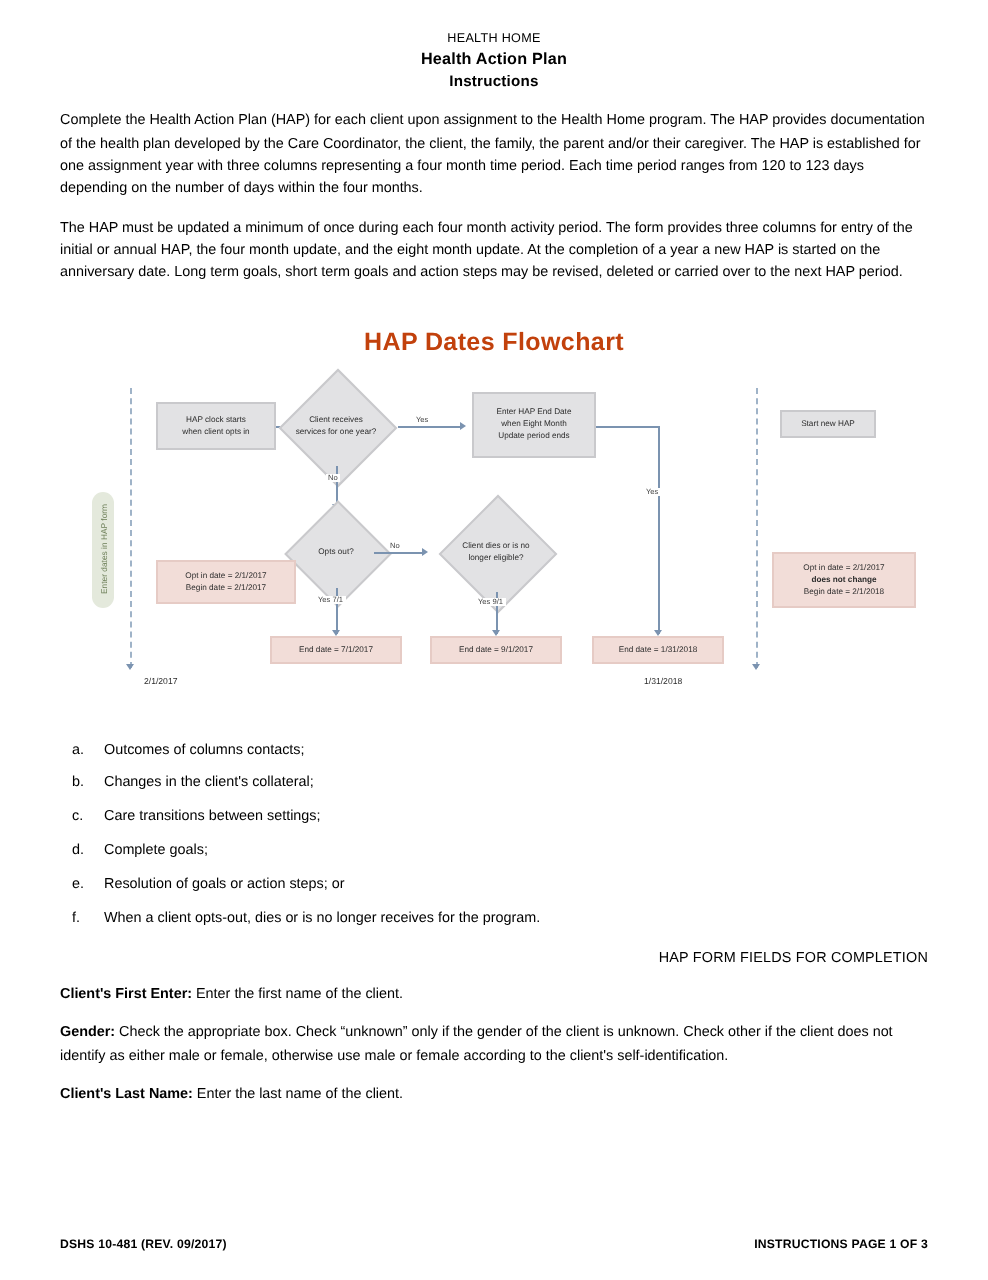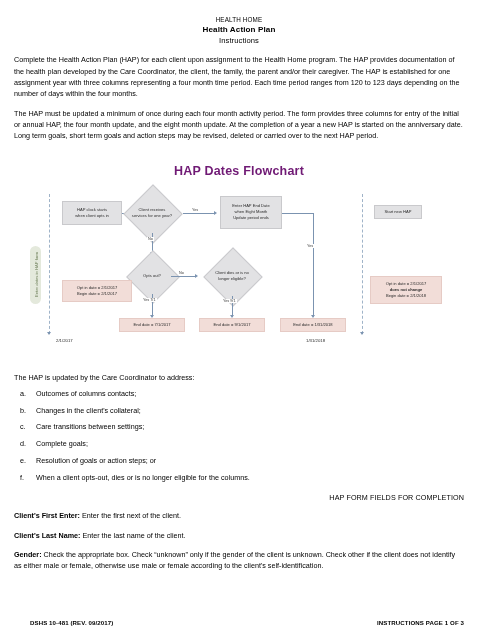--- a/index.html
+++ b/index.html
@@ -16,56 +16,56 @@
     overflow: hidden;
   }
   .page {
     position: relative;
     width: 494px;
     height: 640px;
     padding: 0;
     box-sizing: border-box;
   }
   .content {
-    padding: 16px 30px 0 14px;
+    padding: 16px 30px 0 30px;
   }
   
   .hdr {
     text-align: center;
     line-height: 1.25;
   }
   .hdr-sub {
     font-size: 6.3px;
     letter-spacing: 0.15px;
     margin-bottom: 1px;
   }
   .hdr-title {
     font-size: 8.1px;
     font-weight: bold;
     letter-spacing: 0.1px;
     margin-bottom: 1px;
   }
   .hdr-instr {
     font-size: 7.6px;
-    font-weight: normal;
+    font-weight: bold;
     letter-spacing: 0.1px;
   }
   
   p.para {
     font-size: 7.2px;
     line-height: 1.55;
     margin: 9px 0 0 0;
     text-align: left;
   }
   p.para.tight { margin-top: 8px; }
 
   
   .flow-title {
     text-align: center;
-    color: #701a75;
+    color: #c2410c;
     font-size: 12.5px;
     font-weight: bold;
     margin: 22px 0 0 0;
     letter-spacing: 0.2px;
   }
   .flow {
     position: relative;
     width: 494px;
     height: 180px;
     margin-top: 6px;
@@ -303,21 +303,20 @@
         <span>End date = 9/1/2017</span>
       </div>
       <div class="fbox pink" style="left:296px; top:134px; width:66px; height:14px;">
         <span>End date = 1/31/2018</span>
       </div>
 
       <div class="datelabel" style="left:72px; top:154px;">2/1/2017</div>
       <div class="datelabel" style="left:322px; top:154px;">1/31/2018</div>
     </div>
 
-    <p class="para tight">The HAP is updated by the Care Coordinator to address:</p>
 
     <div>
       <div class="listline">
         <span class="marker">a.</span>
         <span class="ltext">Outcomes of columns contacts;</span>
       </div>
       <div class="listline">
         <span class="marker">b.</span>
         <span class="ltext">Changes in the client's collateral;</span>
       </div>
@@ -328,35 +327,35 @@
       <div class="listline">
         <span class="marker">d.</span>
         <span class="ltext">Complete goals;</span>
       </div>
       <div class="listline">
         <span class="marker">e.</span>
         <span class="ltext">Resolution of goals or action steps; or</span>
       </div>
       <div class="listline">
         <span class="marker">f.</span>
-        <span class="ltext">When a client opts-out, dies or is no longer eligible for the columns.</span>
+        <span class="ltext">When a client opts-out, dies or is no longer receives for the program.</span>
       </div>
     </div>
 
 
     <div class="sechead">HAP FORM FIELDS FOR COMPLETION</div>
 
     <div class="field">
-      <b>Client's First Enter:</b><span>  Enter the first next of the client.</span>
+      <b>Client's First Enter:</b><span>  Enter the first name of the client.</span>
+    </div>
+    <div class="field">
+      <b>Gender:</b><span>  Check the appropriate box.  Check “unknown” only if the gender of the client is unknown.  Check other if the client does not identify as either male or female, otherwise use male or female according to the client's self-identification.</span>
     </div>
     <div class="field">
       <b>Client's Last Name:</b><span>  Enter the last name of the client.</span>
-    </div>
-    <div class="field">
-      <b>Gender:</b><span>  Check the appropriate box.  Check “unknown” only if the gender of the client is unknown.  Check other if the client does not identify as either male or female, otherwise use male or female according to the client's self-identification.</span>
     </div>
 
   </div>
 
   <div class="footer">
     <span>DSHS 10-481 (REV. 09/2017)</span>
     <span>INSTRUCTIONS PAGE 1 OF 3</span>
   </div>
 </div>
 

